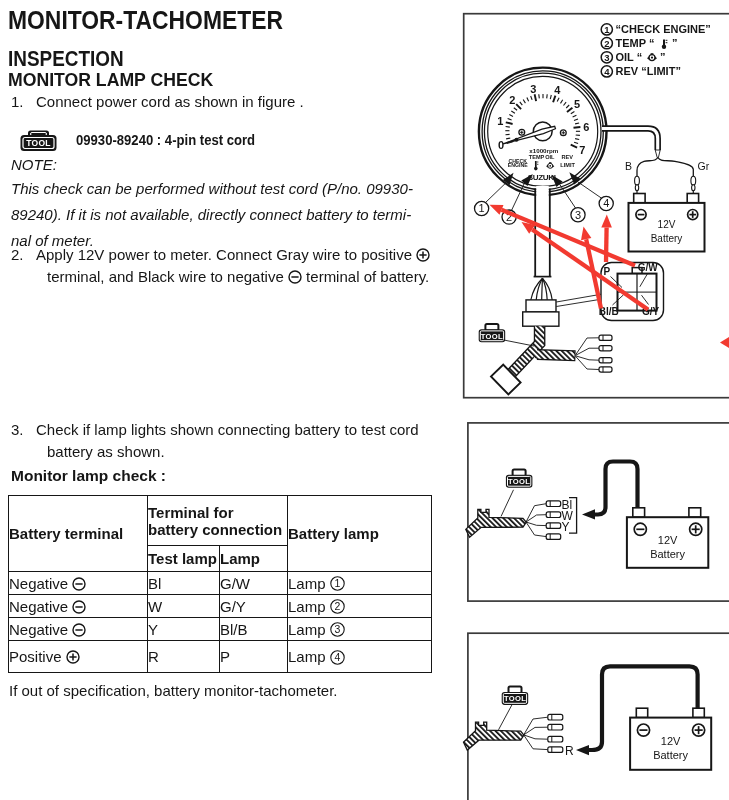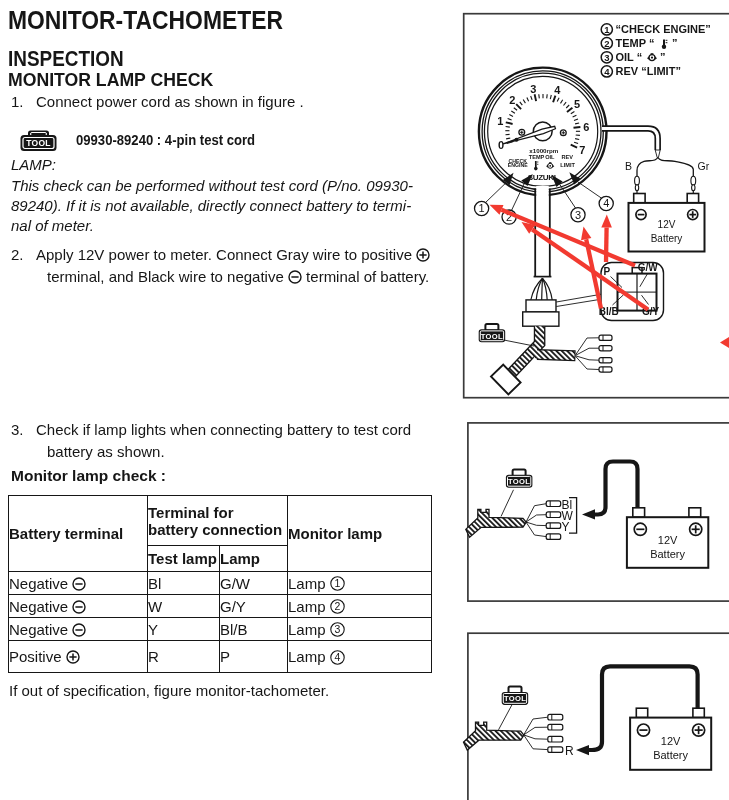--- a/index.html
+++ b/index.html
@@ -19,48 +19,48 @@
 <svg class="a" style="left:20px;top:130px" width="40" height="22">
     <g>
 <rect x="8" y="0.5" width="21" height="7" rx="2.5" fill="#161616"></rect>
 <rect x="10.5" y="2.5" width="16" height="3" rx="1.5" fill="none" stroke="#fff" stroke-width="1"></rect>
 <rect x="0.5" y="5" width="36" height="16" rx="3.5" fill="#161616"></rect>
 <rect x="3" y="7.5" width="31" height="11" rx="2" fill="none" stroke="#fff" stroke-width="1.2"></rect>
 <text x="18.5" y="16" font-size="8.5" font-weight="bold" text-anchor="middle" fill="#fff" font-family="Liberation Sans" letter-spacing="0.3">TOOL</text>
 </g>
   </svg>
 <div class="a b" style="left:76px;top:131px;font-size:15.5px;transform:scaleX(0.845);transform-origin:0 0">09930-89240 : 4-pin test cord</div>
-<div class="a i" style="left:11px;top:156px;font-size:15px">LAMP:</div>
-<div class="a i" style="left:11px;top:175.5px;font-size:15px;line-height:20px">This check can be performed without test cord (P/no. 09930-<br>89240). If it is not available, directly connect battery to termi-<br>nal of meter.</div>
+<div class="a i" style="left:11px;top:156px;font-size:15px">NOTE:</div>
+<div class="a i" style="left:11px;top:175.5px;font-size:15px;line-height:26px">This check can be performed without test cord (P/no. 09930-<br>89240). If it is not available, directly connect battery to termi-<br>nal of meter.</div>
 <div class="a" style="left:11px;top:246px;font-size:15px">2.</div>
 <div class="a" style="left:36px;top:246px;font-size:15px">Apply 12V power to meter. Connect Gray wire to positive <svg width="14" height="14" style="vertical-align:-2px">
       <circle cx="7.0" cy="7.0" r="6.0" fill="none" stroke="#161616" stroke-width="1.4"></circle>
       <line x1="3.4000000000000004" y1="7.0" x2="10.6" y2="7.0" stroke="#161616" stroke-width="1.5"></line>
       <line x1="7.0" y1="3.4000000000000004" x2="7.0" y2="10.6" stroke="#161616" stroke-width="1.5"></line>
     </svg></div>
 <div class="a" style="left:47px;top:268px;font-size:15px">terminal, and Black wire to negative <svg width="14" height="14" style="vertical-align:-2px">
       <circle cx="7.0" cy="7.0" r="6.0" fill="none" stroke="#161616" stroke-width="1.4"></circle>
       <line x1="3.4000000000000004" y1="7.0" x2="10.6" y2="7.0" stroke="#161616" stroke-width="1.5"></line>
     </svg> terminal of battery.</div>
 <div class="a" style="left:11px;top:421px;font-size:15px">3.</div>
-<div class="a" style="left:36px;top:421px;font-size:15px">Check if lamp lights when connecting battery to test cord</div>
+<div class="a" style="left:36px;top:421px;font-size:15px">Check if lamp lights shown connecting battery to test cord</div>
 <div class="a" style="left:47px;top:443px;font-size:15px">battery as shown.</div>
 <div class="a b" style="left:11px;top:467px;font-size:15.5px">Monitor lamp check :</div>
 <table>
 <colgroup>
       <col style="width:139px">
       <col style="width:72px">
       <col style="width:68px">
       <col style="width:144px">
     </colgroup>
 <tbody>
       <tr style="height:50px">
         <td rowspan="2" class="b">Battery terminal</td>
         <td colspan="2" class="b" style="font-weight:bold">Terminal for<br>battery connection</td>
-        <td rowspan="2" class="b" style="font-weight:bold">Monitor lamp</td>
+        <td rowspan="2" class="b" style="font-weight:bold">Battery lamp</td>
       </tr>
 <tr style="height:26px">
         <td style="font-weight:bold">Test lamp</td>
         <td style="font-weight:bold">Lamp</td>
       </tr>
 <tr style="height:23px">
         <td>Negative <svg width="14" height="14" style="vertical-align:-2px">
             <circle cx="7.0" cy="7.0" r="6.0" fill="none" stroke="#161616" stroke-width="1.4"></circle>
             <line x1="3.4000000000000004" y1="7.0" x2="10.6" y2="7.0" stroke="#161616" stroke-width="1.5"></line>
           </svg></td>
@@ -103,21 +103,21 @@
           </svg></td>
         <td>R</td>
         <td>P</td>
         <td>Lamp <svg width="15" height="15" style="vertical-align:-2.5px">
             <circle cx="7.5" cy="7.5" r="6.7" fill="none" stroke="#161616" stroke-width="1.1"></circle>
             <text x="7.5" y="11.3" font-size="10.5" text-anchor="middle" fill="#161616" font-family="Liberation Sans">4</text>
           </svg></td>
       </tr>
 </tbody>
   </table>
-<div class="a" style="left:9px;top:682px;font-size:15px">If out of specification, figure monitor-tachometer.</div>
+<div class="a" style="left:9px;top:682px;font-size:15px">If out of specification, battery monitor-tachometer.</div>
 <svg id="diag" width="729" height="800" viewBox="0 0 729 800">
     <defs>
 <pattern id="h1" width="3.8" height="3.8" patternUnits="userSpaceOnUse" patternTransform="rotate(-45)">
 <rect width="3.8" height="3.8" fill="#fff"></rect>
         <rect width="1.8" height="3.8" fill="#161616"></rect>
 </pattern>
 </defs>
 <rect x="463.7" y="13.7" width="268" height="384" fill="none" stroke="#3a3a3a" stroke-width="1.7"></rect>
 <rect x="467.9" y="422.9" width="266" height="178.2" fill="none" stroke="#3a3a3a" stroke-width="1.7"></rect>
 <rect x="467.9" y="633.2" width="266" height="180" fill="none" stroke="#3a3a3a" stroke-width="1.7"></rect>

